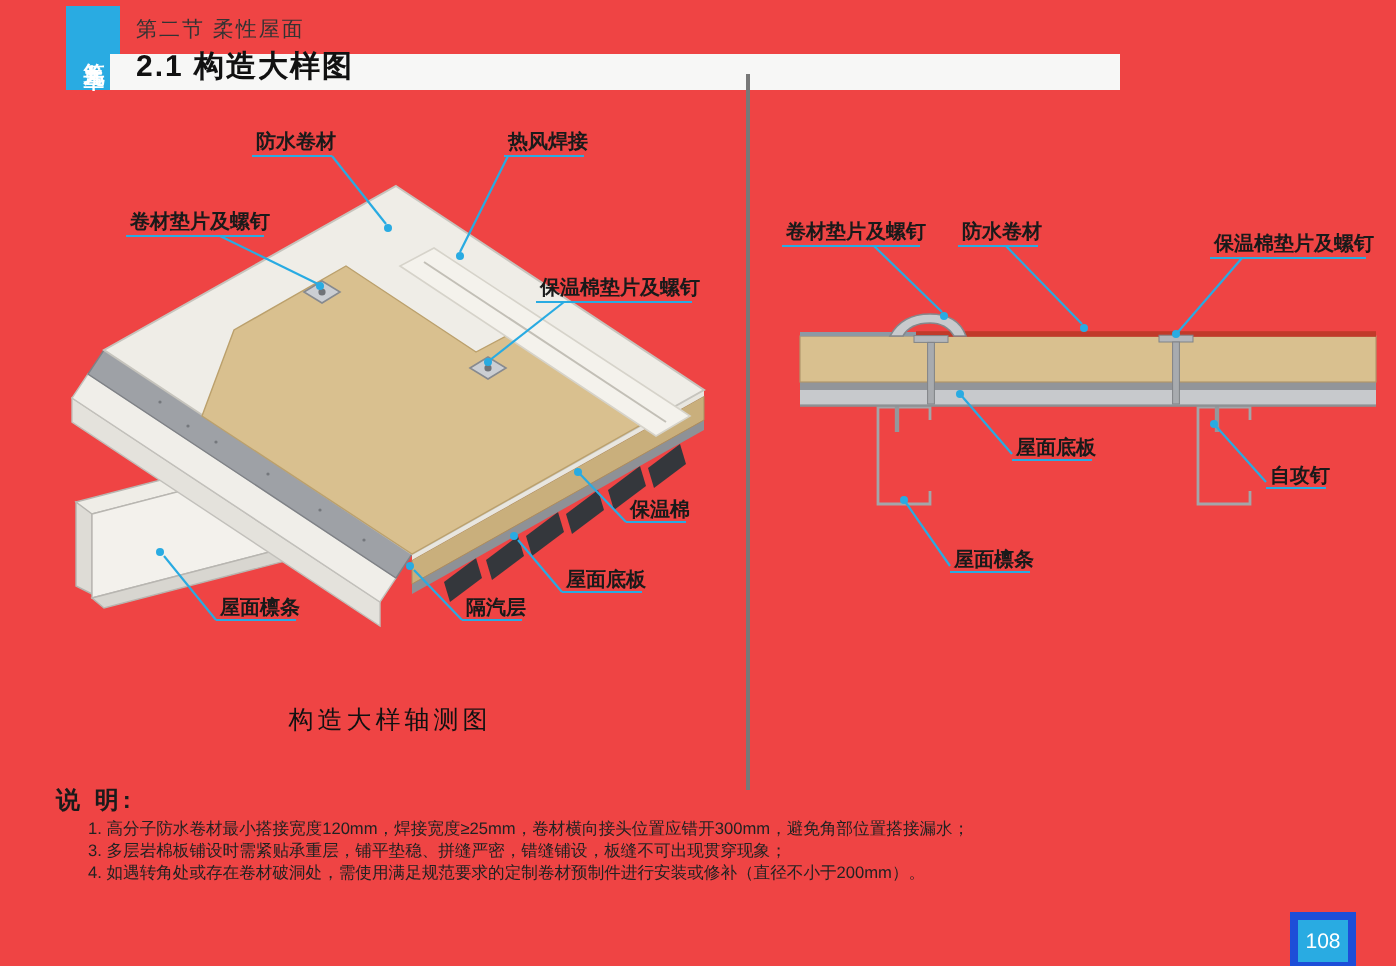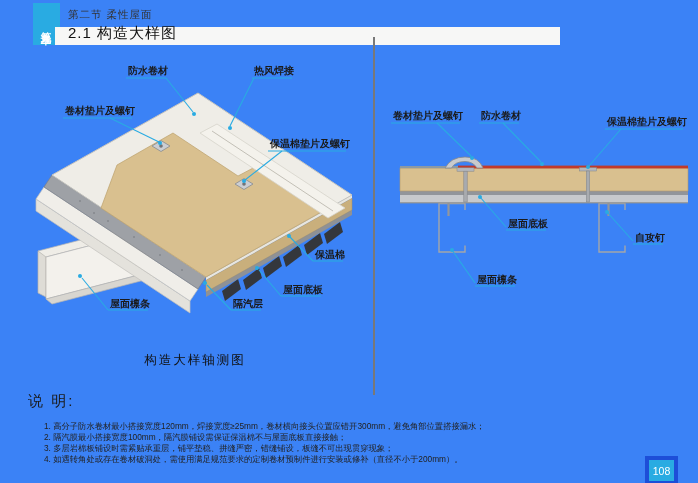--- a/index.html
+++ b/index.html
@@ -1,32 +1,32 @@
 <!DOCTYPE html>
 <html><head>
 <meta charset="utf-8">
 <style>
   html,body{margin:0;padding:0;background:#fff;}
-  .page{position:relative;width:698px;height:483px;background:#3b82f6;overflow:hidden;
+  .page{position:relative;width:698px;height:483px;background:#ef4444;overflow:hidden;
         font-family:"Liberation Sans",sans-serif;color:#1a1a1a;}
   .chapter-badge{position:absolute;left:33px;top:3px;width:27px;height:42px;background:#29ABE2;
         color:#fff;font-size:10.5px;font-weight:bold;display:flex;align-items:center;justify-content:center;
         writing-mode:vertical-rl;text-orientation:upright;letter-spacing:1px;}
   .section-label{position:absolute;left:68px;top:8px;font-size:10.5px;color:#333;letter-spacing:1px;}
   .title-band{position:absolute;left:55px;top:27px;width:505px;height:18px;background:#f7f7f6;}
-  .page-title{position:absolute;left:68px;top:24px;font-size:15px;font-weight:normal;color:#111;letter-spacing:1px;}
+  .page-title{position:absolute;left:68px;top:24px;font-size:15px;font-weight:bold;color:#111;letter-spacing:1px;}
   .divider{position:absolute;left:373px;top:37px;width:1.5px;height:358px;background:#787878;}
   .fig{position:absolute;}
   .fig1{left:30px;top:55px;width:330px;height:300px;}
   .fig2{left:385px;top:95px;width:310px;height:245px;}
   .caption{position:absolute;top:352px;font-size:12.5px;font-weight:normal;text-align:center;color:#111;letter-spacing:2px;}
   .caption1{left:30px;width:330px;}
   .caption2{left:385px;width:310px;}
   .notes{position:absolute;left:28px;top:392px;width:650px;}
-  .notes-title{font-size:15px;font-weight:normal;letter-spacing:2px;margin-bottom:10px;}
+  .notes-title{font-size:12px;font-weight:bold;letter-spacing:2px;margin-bottom:0;}
   .note-item{font-size:8.3px;line-height:11px;padding-left:16px;color:#222;}
   .page-badge{position:absolute;left:645px;top:456px;width:25px;height:21px;background:#29ABE2;
         border:4px solid #1d4ed8;color:#fff;font-size:10.5px;display:flex;align-items:center;justify-content:center;}
   svg text{font-family:"Liberation Sans",sans-serif;font-size:10px;font-weight:bold;fill:#1a1a1a;}
   svg .lead{stroke:#29ABE2;stroke-width:1.1;fill:none;}
   svg .dot{fill:#29ABE2;}
 </style>
 </head>
 <body>
 
@@ -211,19 +211,18 @@
       <circle class="dot" cx="67" cy="155" r="2"></circle>
         <line class="lead" x1="67" y1="155" x2="90" y2="188"></line>
       <text x="92" y="188">屋面檩条</text>
       <line class="lead" x1="90" y1="191" x2="130" y2="191"></line>
     </g>
   </svg>
 
   <div class="notes">
     <div class="notes-title">说 明:</div>
     <div class="note-item">1. 高分子防水卷材最小搭接宽度120mm，焊接宽度≥25mm，卷材横向接头位置应错开300mm，避免角部位置搭接漏水；</div>
-    <div class="note-item">2. 隔汽膜最小搭接宽度100mm，隔汽膜铺设需保证保温棉不与屋面底板直接接触；</div>
     <div class="note-item">3. 多层岩棉板铺设时需紧贴承重层，铺平垫稳、拼缝严密，错缝铺设，板缝不可出现贯穿现象；</div>
     <div class="note-item">4. 如遇转角处或存在卷材破洞处，需使用满足规范要求的定制卷材预制件进行安装或修补（直径不小于200mm）。</div>
   </div>
 
   <div class="page-badge">108</div>
 </div>
 
 </body></html>

